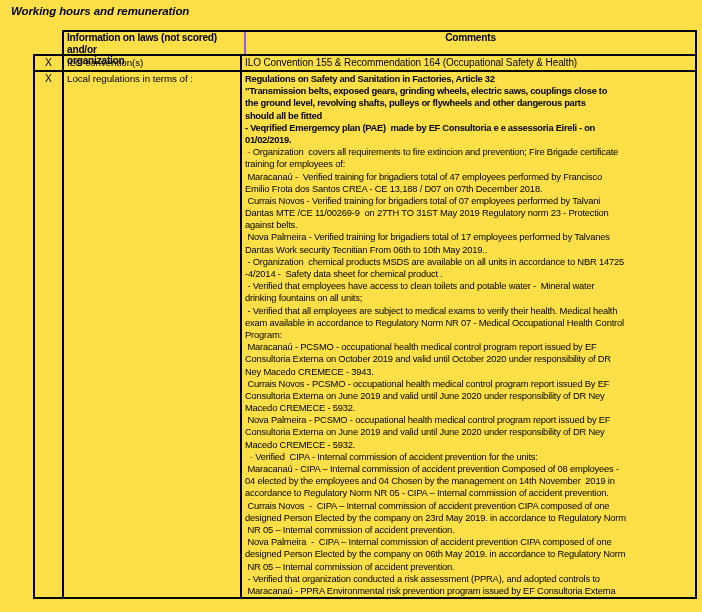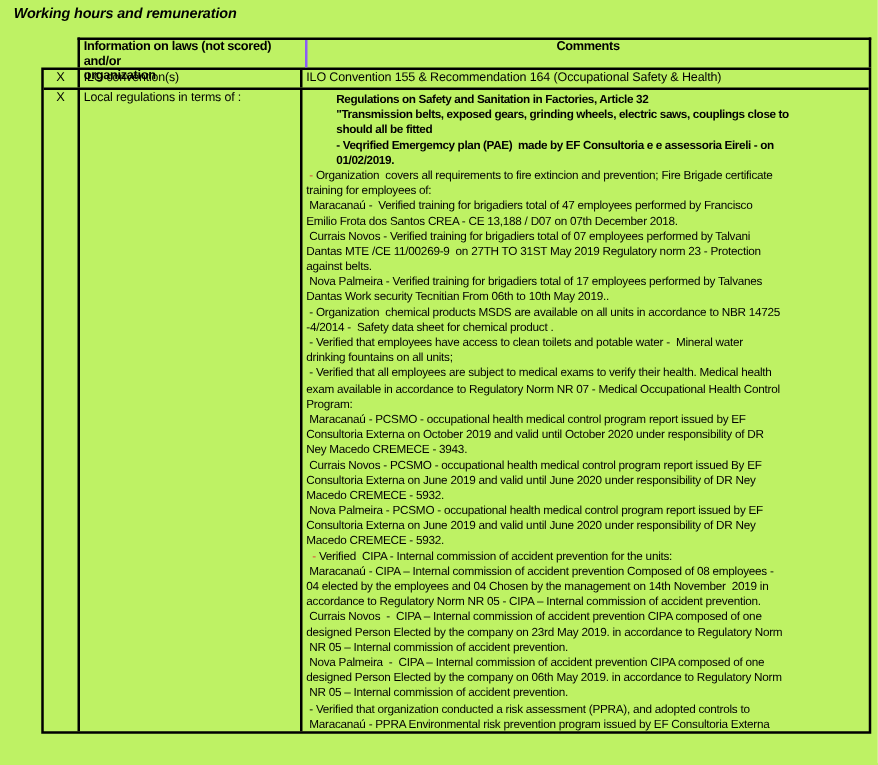--- a/index.html
+++ b/index.html
@@ -1,19 +1,19 @@
 <!DOCTYPE html>
 <html><head>
 <meta charset="utf-8">
 <style>
   html,body{margin:0;padding:0;}
   .page{
     position:relative;
     width:702px;height:612px;
-    background:#bef264;
+    background:#fde047;
     overflow:hidden;
     font-family:"Liberation Sans","DejaVu Sans",sans-serif;
     color:#000;
   }
   .doc-title{
     position:absolute;left:11px;top:5px;
     font-size:11.5px;font-weight:bold;font-style:italic;
     letter-spacing:-0.1px;
   }
   .tbl{position:absolute;left:33px;top:30px;width:664px;}
@@ -26,21 +26,21 @@
   .th-laws{width:182px;border-right:2px solid #8b5cf6;padding:0 3px;white-space:pre-line;}
   .th-comments{flex:1;text-align:center;padding-top:0px;}
   .tbody{border:2px solid #000;box-sizing:border-box;width:664px;}
   .tr{display:flex;border-bottom:2px solid #000;}
   .tr:last-child{border-bottom:none;}
   .td{box-sizing:border-box;}
   .c1{width:29px;border-right:2px solid #000;text-align:center;font-size:10.3px;line-height:12px;padding-top:1px;}
   .c2{width:178px;border-right:2px solid #000;padding:1px 3px;font-size:9.9px;line-height:11.5px;letter-spacing:-0.1px;}
   .c3{flex:1;padding:1px 3px 0 3px;overflow:hidden;}
   .ln{font-size:9.4px;line-height:12.18px;white-space:pre;letter-spacing:-0.2px;}
-  .ln.b{font-weight:bold;font-size:9.4px;letter-spacing:-0.3px;margin-left:24px;}
+  .ln.b{font-weight:bold;font-size:9.4px;letter-spacing:-0.3px;}
   .r0 .ln{font-size:10px;letter-spacing:-0.1px;line-height:12px;}
   .r0{height:14px;}
   .red{color:#e03a3a;}
 </style>
 </head>
 <body>
 
 <div class="page">
   <div class="doc-title">Working hours and remuneration</div>
 
@@ -57,20 +57,21 @@
           <div class="td c3">
             <div class="ln"><span>ILO Convention 155 &amp; Recommendation 164 (Occupational Safety &amp; Health)</span></div>
           </div>
         </div>
         <div class="tr r1">
           <div class="td c1">X</div>
           <div class="td c2">Local regulations in terms of :</div>
           <div class="td c3">
             <div class="ln b"><span>Regulations on Safety and Sanitation in Factories, Article 32</span></div>
             <div class="ln b"><span>"Transmission belts, exposed gears, grinding wheels, electric saws, couplings close to</span></div>
+            <div class="ln b"><span>the ground level, revolving shafts, pulleys or flywheels and other dangerous parts</span></div>
             <div class="ln b"><span>should all be fitted</span></div>
             <div class="ln b"><span>- Veqrified Emergemcy plan (PAE)  made by EF Consultoria e e assessoria Eireli - on</span></div>
             <div class="ln b"><span>01/02/2019.</span></div>
             <div class="ln"><span class="red" style="color: rgb(224, 58, 58);"> -</span><span> Organization  covers all requirements to fire extincion and prevention; Fire Brigade certificate</span></div>
             <div class="ln"><span>training for employees of:</span></div>
             <div class="ln"><span> Maracanaú -  Verified training for brigadiers total of 47 employees performed by Francisco</span></div>
             <div class="ln"><span>Emilio Frota dos Santos CREA - CE 13,188 / D07 on 07th December 2018.</span></div>
             <div class="ln"><span> Currais Novos - Verified training for brigadiers total of 07 employees performed by Talvani</span></div>
             <div class="ln"><span>Dantas MTE /CE 11/00269-9  on 27TH TO 31ST May 2019 Regulatory norm 23 - Protection</span></div>
             <div class="ln"><span>against belts.</span></div>

